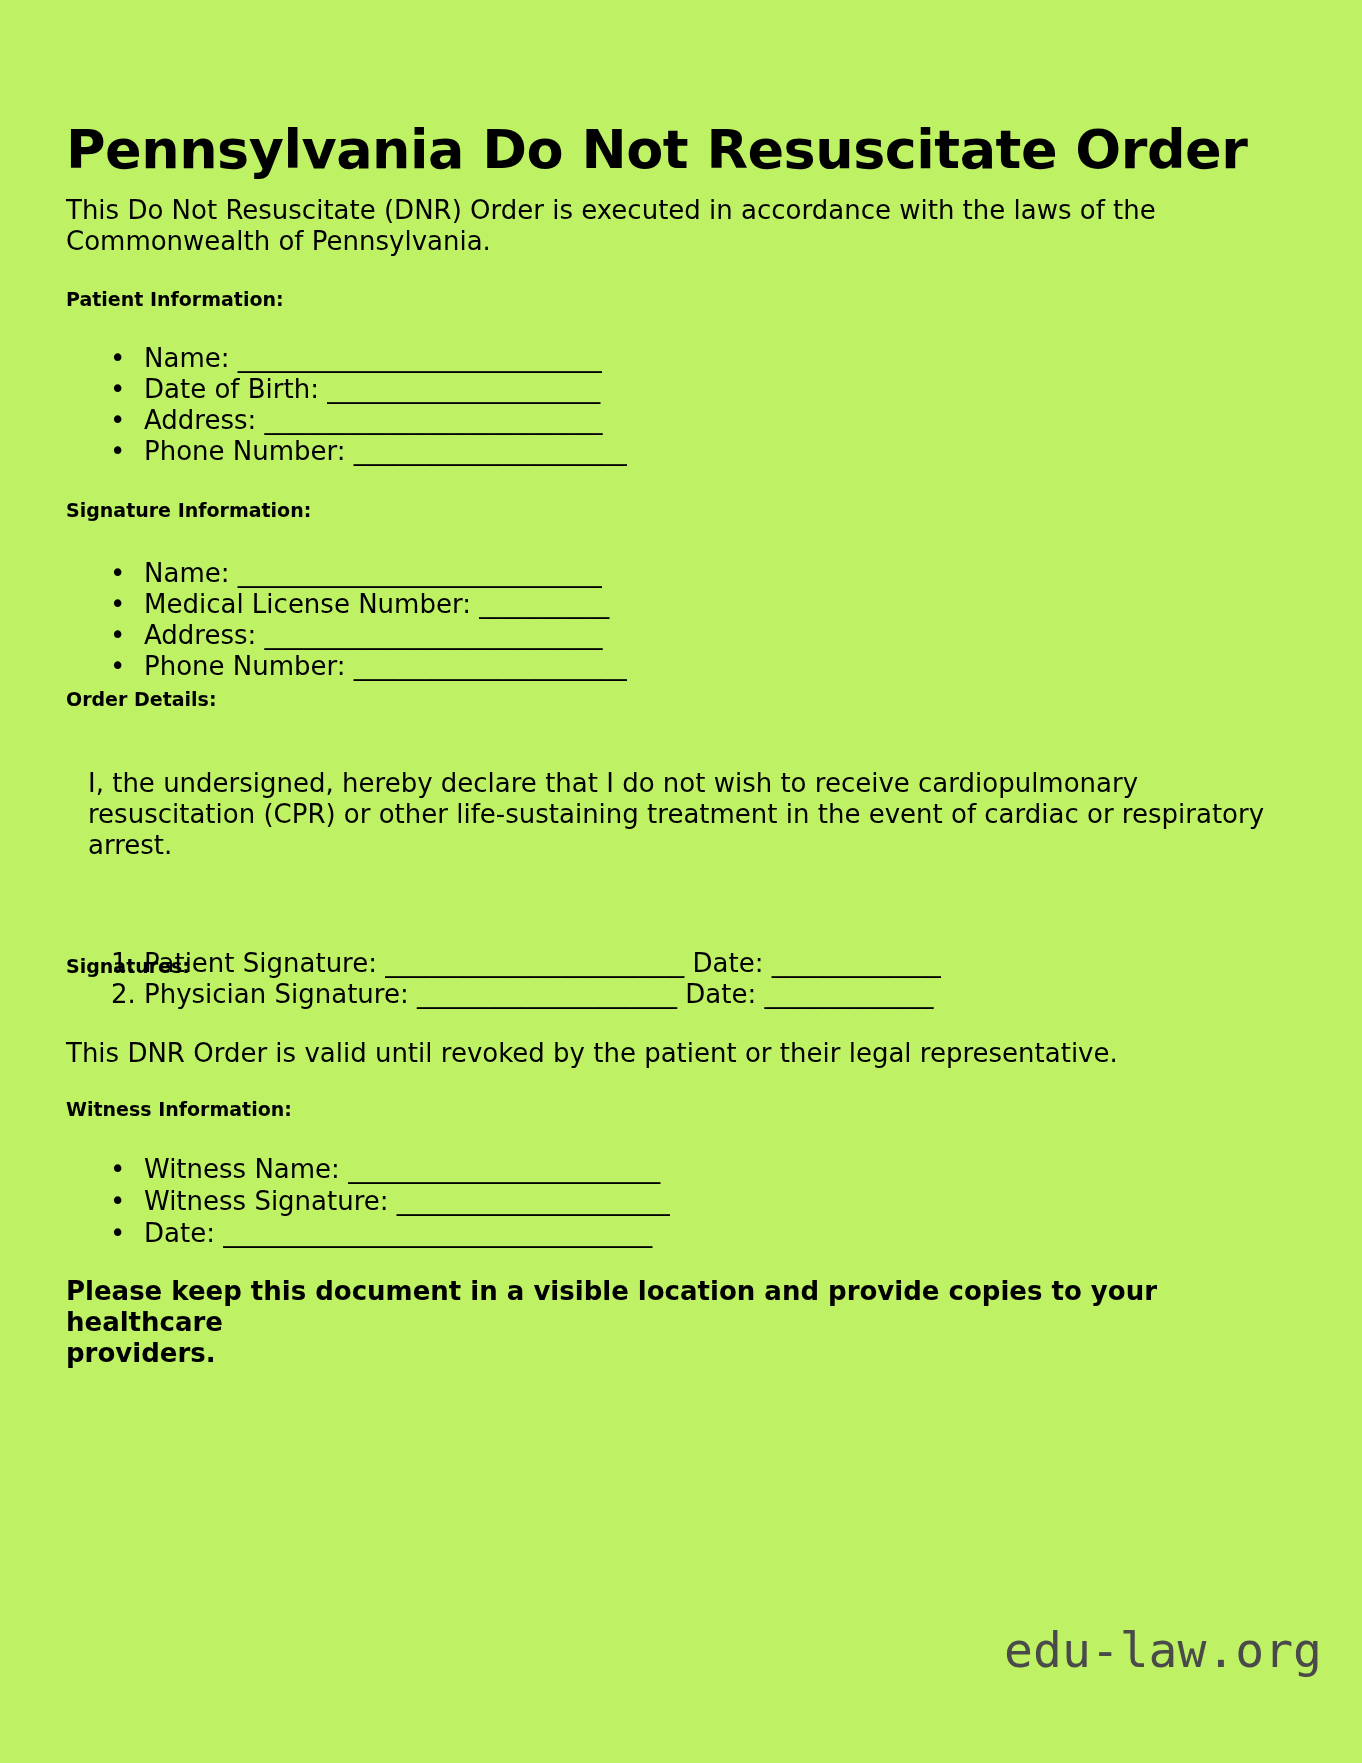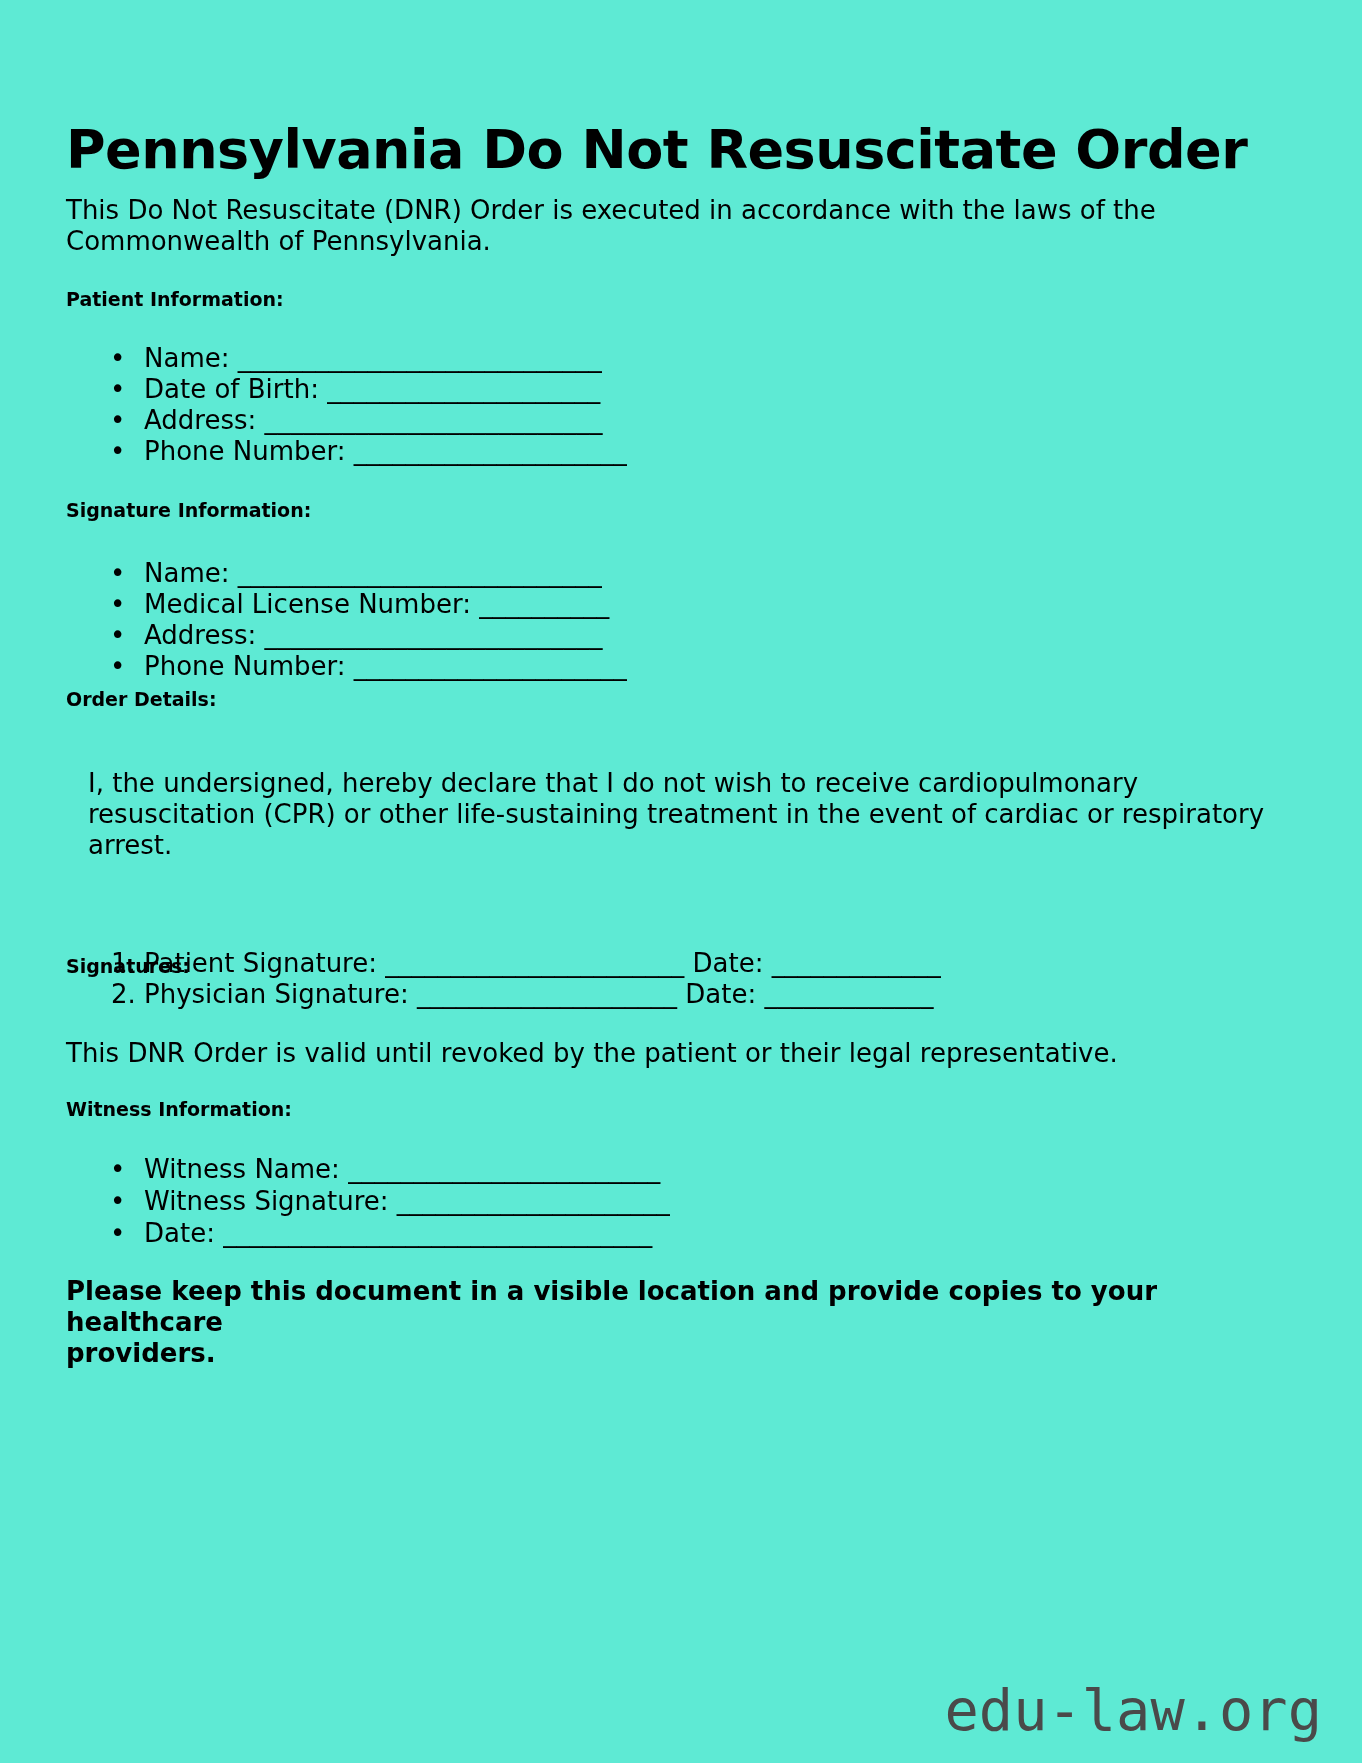--- a/index.html
+++ b/index.html
@@ -1,19 +1,19 @@
 <!DOCTYPE html>
 <html><head>
 <meta charset="utf-8">
 <style>
   html,body { margin:0; padding:0; background:#ffffff; }
   .page {
     position:relative;
     width:1362px; height:1763px;
-    background:#5eead4;
+    background:#bef264;
     color:#000000;
     font-family:"DejaVu Sans", sans-serif;
     overflow:hidden;
   }
   .abs { position:absolute; }
   .doc-title {
     left:66px; top:86px;
     font-size:54px; font-weight:bold; line-height:56px;
     letter-spacing:-0.5px;
     white-space:nowrap;
@@ -26,23 +26,23 @@
   .li-32 { line-height:32px; }
   .marker {
     position:absolute; left:44px; top:0;
     font-size:26px;
   }
   .num {
     position:absolute; left:45px; top:0;
   }
   .blank { white-space:pre; }
   .watermark {
-    right:40px; top:1680px;
+    right:40px; top:1620px;
     font-family:"DejaVu Sans Mono", monospace;
-    font-size:57px; line-height:60px;
+    font-size:48px; line-height:60px;
     color:#4a4a4a;
     white-space:nowrap;
   }
 </style>
 </head>
 <body>
 
 <div class="page">
 
   <h1 class="abs doc-title">Pennsylvania Do Not Resuscitate Order</h1>

